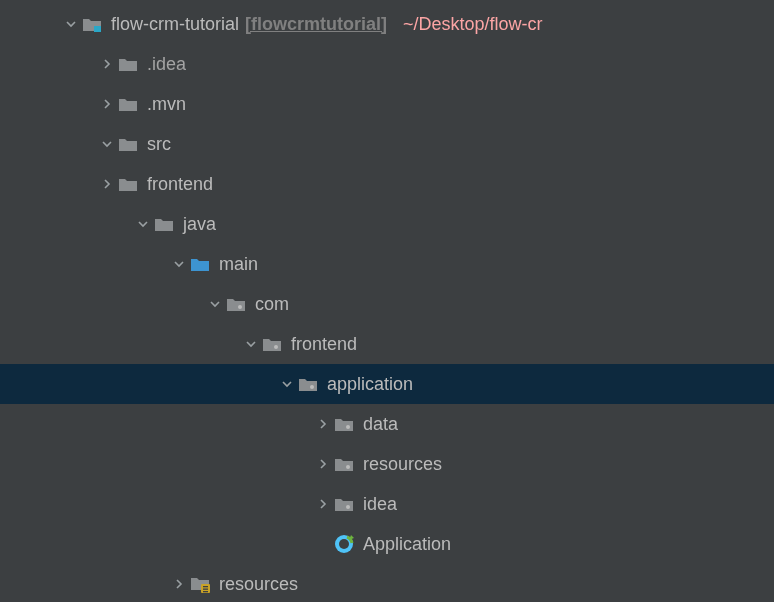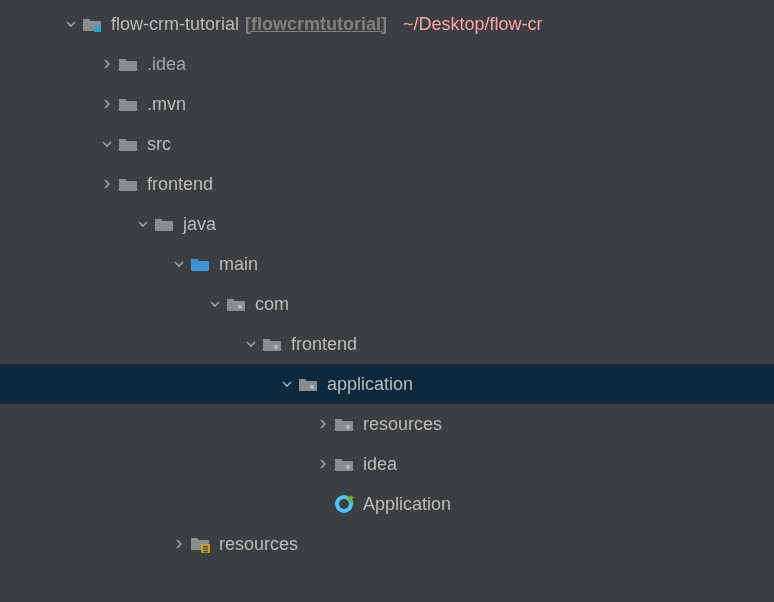--- a/index.html
+++ b/index.html
@@ -219,20 +219,35 @@
     </span>
     <span class="icon">
       <svg width="20" height="16" viewBox="0 0 20 16">
           <path d="M1 3 L7 3 L9 5 L19 5 L19 15 L1 15 Z" fill="#8a8d8f"></path>
           <circle cx="14" cy="11" r="2" fill="#bbbbbb"></circle>
         </svg>
     </span>
     <span class="label">application</span>
   </div>
 
+  <div class="row">
+    <span class="indent" style="width:266px"></span>
+    <span class="arrow">
+      <svg width="12" height="12" viewBox="0 0 12 12">
+          <path d="M4 2 L8 6 L4 10" stroke="#9aa0a3" stroke-width="1.6" fill="none"></path>
+        </svg>
+    </span>
+    <span class="icon">
+      <svg width="20" height="16" viewBox="0 0 20 16">
+          <path d="M1 3 L7 3 L9 5 L19 5 L19 15 L1 15 Z" fill="#8a8d8f"></path>
+          <circle cx="14" cy="11" r="2" fill="#bbbbbb"></circle>
+        </svg>
+    </span>
+    <span class="label">data</span>
+  </div>
 
   <div class="row">
     <span class="indent" style="width:266px"></span>
     <span class="arrow">
       <svg width="12" height="12" viewBox="0 0 12 12">
           <path d="M4 2 L8 6 L4 10" stroke="#9aa0a3" stroke-width="1.6" fill="none"></path>
         </svg>
     </span>
     <span class="icon">
       <svg width="20" height="16" viewBox="0 0 20 16">

